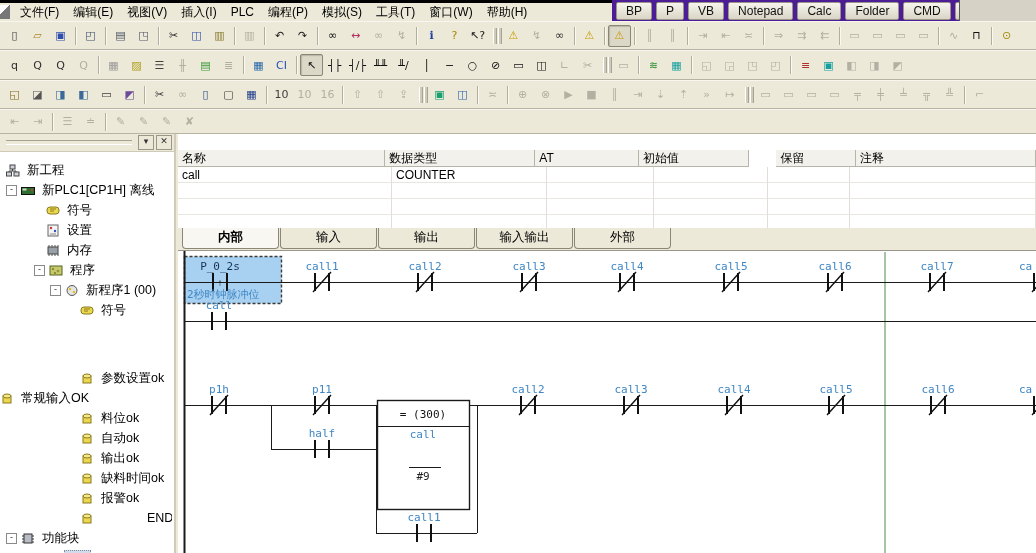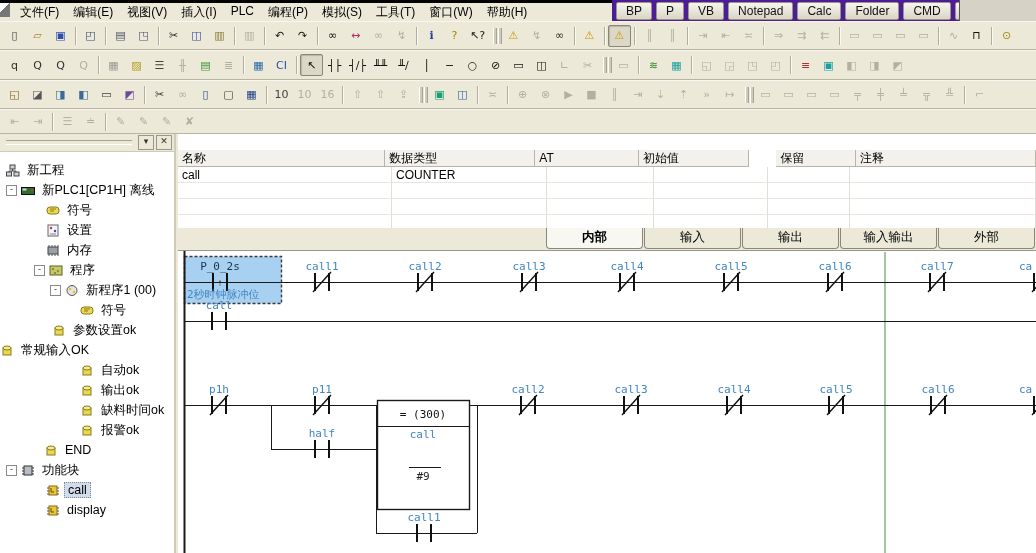--- a/index.html
+++ b/index.html
@@ -1,21 +1,21 @@
 <!DOCTYPE html>
 <html><head>
 <meta charset="utf-8">
 <style>
   html,body{margin:0;padding:0;width:1036px;height:553px;overflow:hidden;
     font-family:"Liberation Sans","DejaVu Sans",sans-serif;font-size:12px;background:#ece9d8;}
   .screen{position:relative;width:1036px;height:553px;}
 
   
   .topbar{position:absolute;left:0;top:0;width:1036px;height:21px;background:#000;}
-  .menubar{position:absolute;left:0;top:3px;width:612px;height:18px;background:#ece9d8;display:flex;}
+  .menubar{position:absolute;left:0;top:3px;width:612px;height:18px;background:#ece9d8;display:flex;align-items:center;}
   .menubar .corner{width:10px;height:14px;background:linear-gradient(135deg,#fff 40%,#777 41%);margin-right:3px;}
   .menu-item{padding:1px 7px;color:#000;cursor:default;white-space:nowrap;}
   .quickbar{position:absolute;left:612px;top:0;width:348px;height:21px;background:#4c1d95;display:flex;align-items:center;padding-left:2px;box-sizing:border-box;}
   .qbtn{background:linear-gradient(#f7f5ee,#d9d5c6);border:1px solid #9a968a;border-radius:2px;
     margin:0 2px;padding:1px 9px;font-size:12px;color:#111;white-space:nowrap;}
   .top-right-fill{position:absolute;right:0;top:0;width:76px;height:21px;background:#d6d2c6;border-left:1px solid #555;}
 
   
   .tbrow{position:relative;width:1036px;background:#ece9d8;border-top:1px solid #f8f6ee;border-bottom:1px solid #b8b4a4;
     display:flex;align-items:center;padding-left:3px;box-sizing:border-box;}
@@ -43,21 +43,21 @@
   .expander{width:9px;height:9px;border:1px solid #8a8a8a;background:#fff;font-size:9px;line-height:7px;text-align:center;color:#333;margin-right:4px;flex:none;}
   .ticon{width:14px;height:13px;margin-right:4px;flex:none;}
 
   
   .main-panel{position:absolute;left:178px;top:0;width:858px;height:419px;background:#fff;}
   .symtable{position:absolute;left:0;top:16px;width:858px;height:94px;background:#fff;border-bottom:1px solid #15803d;box-sizing:border-box;}
   .strow{display:flex;}
   .sth{background:#f2f1ec;border-right:1px solid #b8b4a8;border-bottom:1px solid #b8b4a8;height:17px;line-height:17px;padding-left:4px;box-sizing:border-box;color:#000;}
   .stc{border-right:1px solid #e0ded6;border-bottom:1px solid #e8e6de;height:16px;line-height:16px;padding-left:4px;box-sizing:border-box;color:#000;}
   
-  .tabstrip{position:absolute;left:0;top:94px;width:858px;height:22px;background:#ece9d8;display:flex;padding-left:4px;box-sizing:border-box;justify-content:flex-end;}
+  .tabstrip{position:absolute;left:0;top:94px;width:858px;height:22px;background:#ece9d8;display:flex;padding-left:4px;box-sizing:border-box;}
   .stab{width:95px;height:20px;line-height:19px;text-align:center;background:#ece9d8;border:1px solid #8a8678;border-top:none;
     border-radius:0 0 4px 4px;margin-right:1px;color:#000;font-size:12.5px;}
   .stab.active{background:#f8f7f2;font-weight:bold;}
 
   
   .ladder{position:absolute;left:0;top:116px;width:858px;height:303px;background:#fff;border-top:1px solid #9a968a;box-sizing:border-box;}
   .ladder svg{display:block;}
 </style>
 </head>
 <body>
@@ -336,39 +336,46 @@
               </svg></span>
             <span class="tree-label">新程序1 (00)</span>
           </div>
           <div class="tree-item" style="padding-left: 80px;">
             <span class="ticon"><svg width="14" height="13" viewBox="0 0 14 13" xmlns="http://www.w3.org/2000/svg">
                 <rect x="1" y="3" width="12" height="7" rx="3" fill="#ecd84e" stroke="#8a7a20"></rect>
                 <path d="M4 5h6M4 7h4" stroke="#8a7a20"></path>
               </svg></span>
             <span class="tree-label">符号</span>
           </div>
-          <div class="tree-item" style="padding-left: 52px;">
+          <div class="tree-item" style="padding-left: 80px; margin-top: 48px;">
             <span class="ticon"><svg width="14" height="13" viewBox="0 0 14 13" xmlns="http://www.w3.org/2000/svg">
                 <rect x="3" y="4" width="8" height="7" fill="#ecd84e" stroke="#8a7a20"></rect>
                 <ellipse cx="7" cy="4" rx="4" ry="2" fill="#f6ea88" stroke="#8a7a20"></ellipse>
               </svg></span>
             <span class="tree-label">参数设置ok</span>
           </div>
           <div class="tree-item" style="">
             <span class="ticon"><svg width="14" height="13" viewBox="0 0 14 13" xmlns="http://www.w3.org/2000/svg">
                 <rect x="3" y="4" width="8" height="7" fill="#ecd84e" stroke="#8a7a20"></rect>
                 <ellipse cx="7" cy="4" rx="4" ry="2" fill="#f6ea88" stroke="#8a7a20"></ellipse>
               </svg></span>
             <span class="tree-label">常规输入OK</span>
           </div>
           <div class="tree-item" style="padding-left: 80px;">
             <span class="ticon"><svg width="14" height="13" viewBox="0 0 14 13" xmlns="http://www.w3.org/2000/svg">
                 <rect x="3" y="4" width="8" height="7" fill="#ecd84e" stroke="#8a7a20"></rect>
                 <ellipse cx="7" cy="4" rx="4" ry="2" fill="#f6ea88" stroke="#8a7a20"></ellipse>
               </svg></span>
+            <span class="tree-label">料位ok</span>
+          </div>
+          <div class="tree-item" style="padding-left: 80px;">
+            <span class="ticon"><svg width="14" height="13" viewBox="0 0 14 13" xmlns="http://www.w3.org/2000/svg">
+                <rect x="3" y="4" width="8" height="7" fill="#ecd84e" stroke="#8a7a20"></rect>
+                <ellipse cx="7" cy="4" rx="4" ry="2" fill="#f6ea88" stroke="#8a7a20"></ellipse>
+              </svg></span>
             <span class="tree-label">自动ok</span>
           </div>
           <div class="tree-item" style="padding-left: 80px;">
             <span class="ticon"><svg width="14" height="13" viewBox="0 0 14 13" xmlns="http://www.w3.org/2000/svg">
                 <rect x="3" y="4" width="8" height="7" fill="#ecd84e" stroke="#8a7a20"></rect>
                 <ellipse cx="7" cy="4" rx="4" ry="2" fill="#f6ea88" stroke="#8a7a20"></ellipse>
               </svg></span>
             <span class="tree-label">输出ok</span>
           </div>
           <div class="tree-item" style="padding-left: 80px; align-items: center;">
@@ -378,21 +385,21 @@
               </svg></span>
             <span class="tree-label">缺料时间ok</span>
           </div>
           <div class="tree-item" style="padding-left: 80px;">
             <span class="ticon"><svg width="14" height="13" viewBox="0 0 14 13" xmlns="http://www.w3.org/2000/svg">
                 <rect x="3" y="4" width="8" height="7" fill="#ecd84e" stroke="#8a7a20"></rect>
                 <ellipse cx="7" cy="4" rx="4" ry="2" fill="#f6ea88" stroke="#8a7a20"></ellipse>
               </svg></span>
             <span class="tree-label">报警ok</span>
           </div>
-          <div class="tree-item" style="padding-left: 44px;">
+          <div class="tree-item" style="padding-left: 80px; gap: 46px;">
             <span class="ticon"><svg width="14" height="13" viewBox="0 0 14 13" xmlns="http://www.w3.org/2000/svg">
                 <rect x="3" y="4" width="8" height="7" fill="#ecd84e" stroke="#8a7a20"></rect>
                 <ellipse cx="7" cy="4" rx="4" ry="2" fill="#f6ea88" stroke="#8a7a20"></ellipse>
               </svg></span>
             <span class="tree-label">END</span>
           </div>
           <div class="tree-item" style="padding-left: 6px;">
             <span class="expander">-</span>
             <span class="ticon"><svg width="14" height="13" viewBox="0 0 14 13" xmlns="http://www.w3.org/2000/svg">
                 <rect x="3" y="2" width="8" height="9" fill="#b8bcc4" stroke="#333"></rect>

